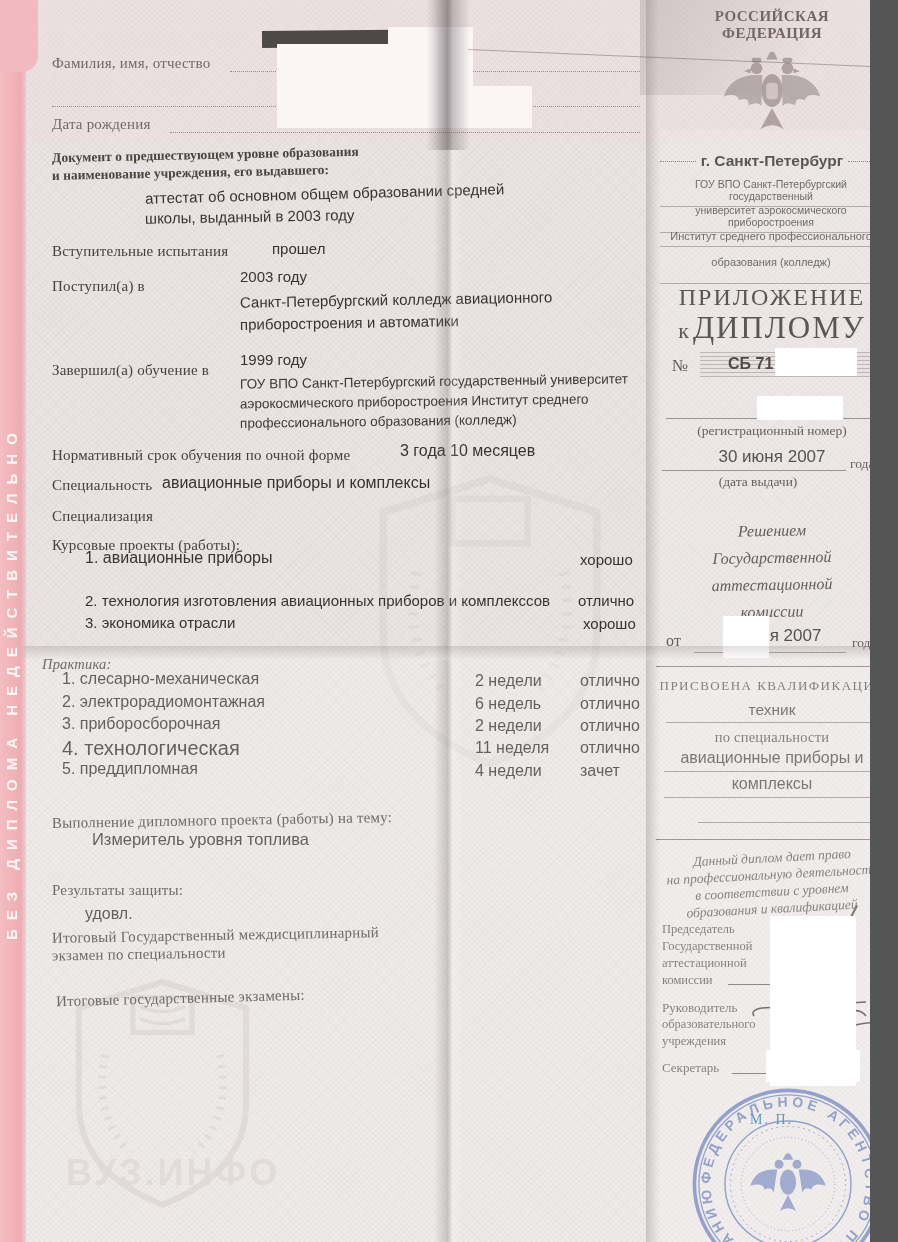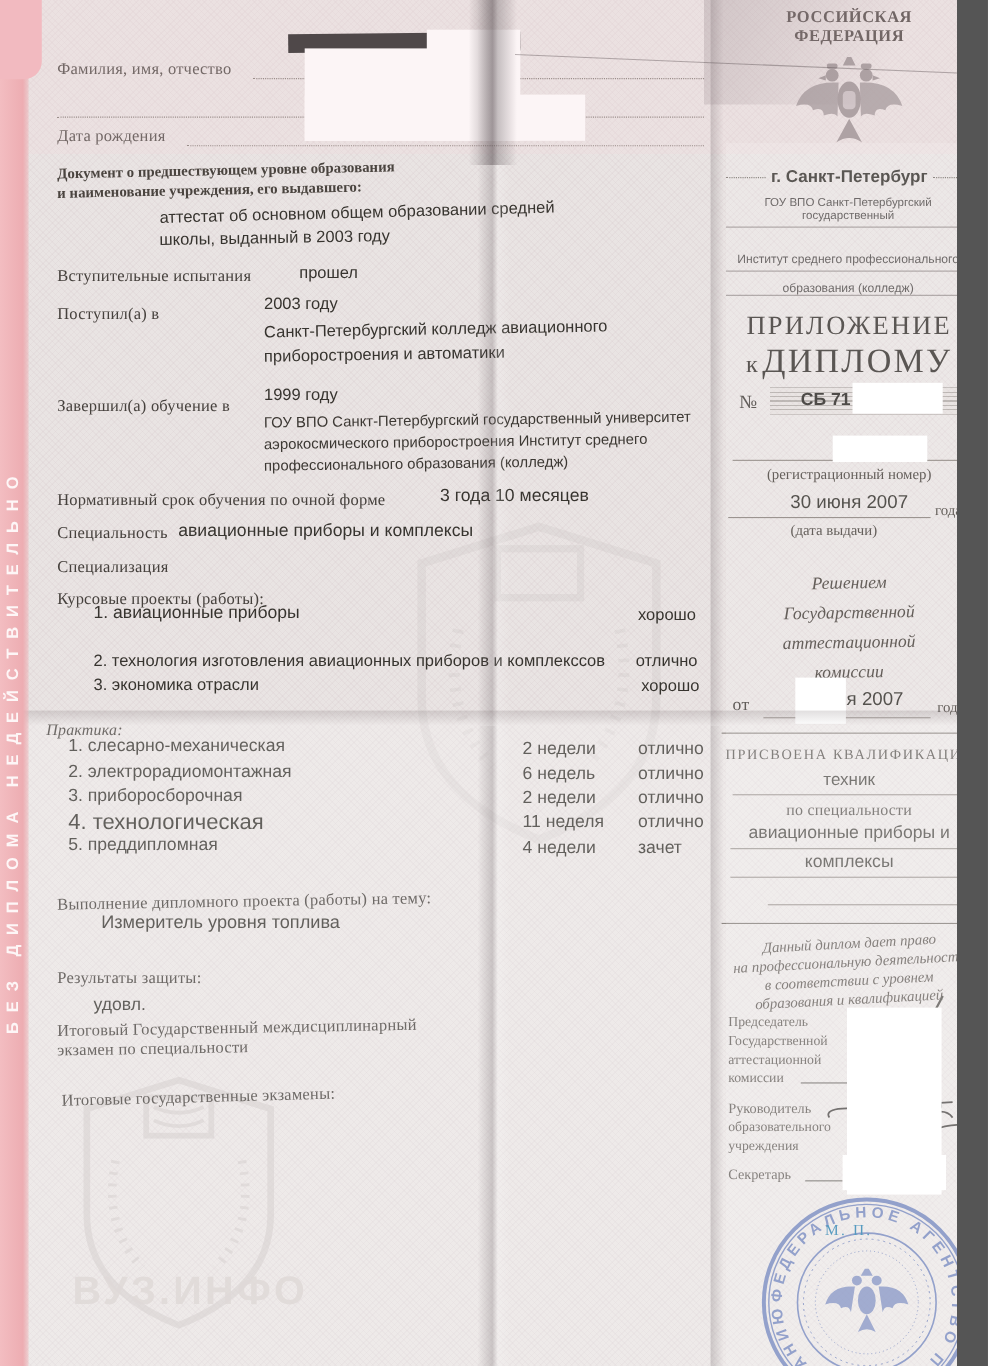--- a/index.html
+++ b/index.html
@@ -151,22 +151,23 @@
       <rect x="54" y="38" width="12" height="17" rx="4" fill="#c2bcbe"></rect>
     </svg>
 
     <div class="abs" style="left:4px;top:152px;width:224px;display:flex;align-items:center;gap:5px;">
       <span class="dots" style="flex:1"></span>
       <span style="font-family:'Liberation Sans',sans-serif;font-weight:bold;font-size:15.5px;color:#3e3a36;">г. Санкт-Петербург</span>
       <span class="dots" style="flex:1"></span>
     </div>
 
     <div class="cr" style="top:178px;left:4px;width:222px;font-family:'Liberation Sans',sans-serif;font-size:10.5px;color:#565150;border-bottom:1px solid rgba(110,100,100,.55);padding-bottom:4px">ГОУ ВПО Санкт-Петербургский государственный</div>
+    <div class="cr" style="top:204px;left:4px;width:222px;font-family:'Liberation Sans',sans-serif;font-size:10.5px;color:#565150;border-bottom:1px solid rgba(110,100,100,.55);padding-bottom:4px">университет аэрокосмического приборостроения</div>
     <div class="cr" style="top:230px;left:4px;width:222px;font-family:'Liberation Sans',sans-serif;font-size:11px;color:#565150;border-bottom:1px solid rgba(110,100,100,.55);padding-bottom:4px">Институт среднего профессионального</div>
-    <div class="cr" style="top:256px;left:4px;width:222px;font-family:'Liberation Sans',sans-serif;font-size:11px;color:#565150;border-bottom:1px solid rgba(110,100,100,.55);padding-bottom:0">образования (колледж)</div>
+    <div class="cr" style="top:256px;left:4px;width:222px;font-family:'Liberation Sans',sans-serif;font-size:11px;color:#565150;border-bottom:1px solid rgba(110,100,100,.55);padding-bottom:15px">образования (колледж)</div>
 
     <div class="cr" style="top:310px;color:#3e3936;">
       <span style="font-size:22px;">к</span>
       <span style="font-size:31px;letter-spacing:2px;">ДИПЛОМУ</span>
     </div>
     <div class="cr" style="top:284px;font-size:24px;letter-spacing:2px;color:#3e3936;">ПРИЛОЖЕНИЕ</div>
 
     <div class="abs lbl" style="left:16px;top:356px;font-size:17px">№</div>
     <div class="abs hatch" style="left:44px;top:352px;width:180px;height:25px;"></div>
     <div class="abs val" style="left:72px;top:355px;font-size:16px;font-weight:bold;color:#2f2c29;">СБ 71</div>

